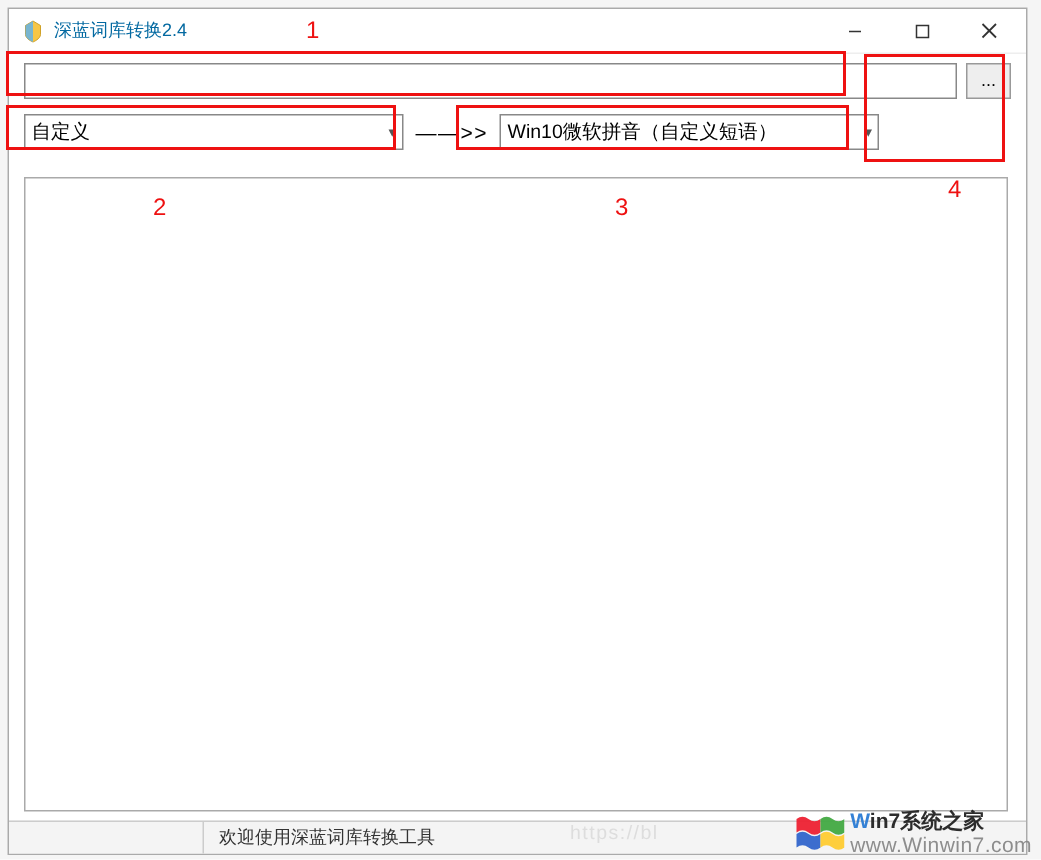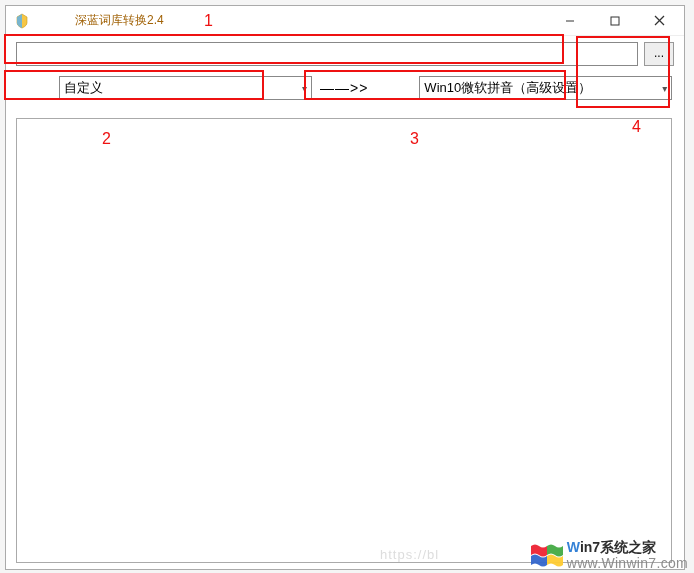--- a/index.html
+++ b/index.html
@@ -32,23 +32,22 @@
     padding: 0 2px 0 8px;
     background: #fff;
     border-bottom: 1px solid #eee;
   }
   .titlebar .app-icon {
     width: 16px; height: 16px;
     margin-right: 6px;
   }
   .titlebar .title {
     flex: 1;
-    color: #a16207;
-    font-size: 12px;
-    margin-left: 39px;
+    color: #0369a1;
+    font-size: 12px;
   }
   .winbtns { display: flex; }
   .winbtn {
     width: 45px; height: 28px;
     display: flex; align-items: center; justify-content: center;
     color: #333;
   }
   .winbtn svg { display: block; }
   .menubar {
     height: 24px;
@@ -95,21 +94,20 @@
   }
   .combo {
     height: 24px;
     border: 1px solid #888;
     background: #fff;
     display: flex;
     align-items: center;
     padding: 0 4px;
     font-size: 13px;
     position: relative;
-    margin-left: 43px;
   }
   .combo .txt { flex: 1; white-space: nowrap; overflow: hidden; }
   .combo .chev { color: #555; font-size: 10px; padding-left: 4px; }
   .combo.left { width: 253px; }
   .combo.right { width: 253px; }
   .arrow-lbl {
     font-size: 14px;
     letter-spacing: 1px;
     color: #000;
     padding: 0 2px;
@@ -234,21 +232,21 @@
       <div class="browse-btn">...</div>
     </div>
 
     <div class="row2">
       <div class="combo left">
         <span class="txt">自定义</span>
         <span class="chev">▾</span>
       </div>
       <span class="arrow-lbl">——&gt;&gt;</span>
       <div class="combo right">
-        <span class="txt">Win10微软拼音（高级设置）</span>
+        <span class="txt">Win10微软拼音（自定义短语）</span>
         <span class="chev">▾</span>
       </div>
     </div>
 
 
     <div class="output-area"></div>
 
     <div class="anno" style="left:-2px; top:-2px; width:560px; height:30px;"></div>
     <div class="anno-lbl" style="left:198px; top:-24px;">1</div>
 
@@ -256,20 +254,24 @@
     <div class="anno-lbl" style="left:96px; top:94px;">2</div>
 
     <div class="anno" style="left:298px; top:34px; width:262px; height:30px;"></div>
     <div class="anno-lbl" style="left:404px; top:94px;">3</div>
 
     <div class="anno" style="left:570px; top:0px; width:94px; height:72px;"></div>
     <div class="anno-lbl" style="left:626px; top:82px;">4</div>
 
   </div>
 
+  <div class="statusbar">
+    <div class="cell1"></div>
+    <div class="msg">欢迎使用深蓝词库转换工具</div>
+  </div>
 
 </div>
 
 <div class="ghosturl">https://bl</div>
 
 <div class="wm">
   <span class="flag">
     <svg viewBox="0 0 34 30" width="34" height="30">
       <path d="M2 5 Q6 2 10 5 Q14 8 18 5 L18 14 Q14 17 10 14 Q6 11 2 14 Z" fill="#e23"></path>
       <path d="M18 5 Q22 2 26 5 Q30 8 34 5 L34 14 Q30 17 26 14 Q22 11 18 14 Z" fill="#4a4"></path>

